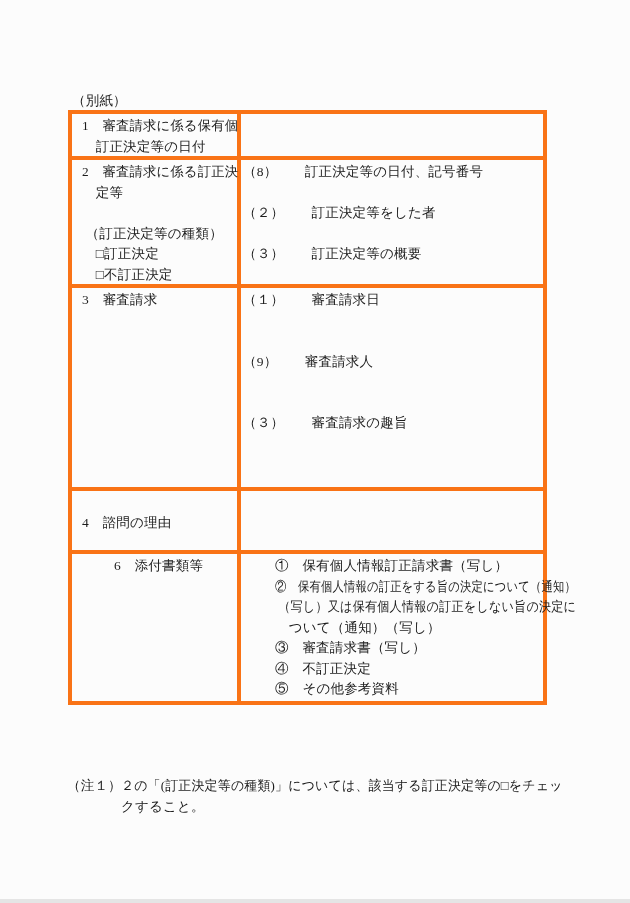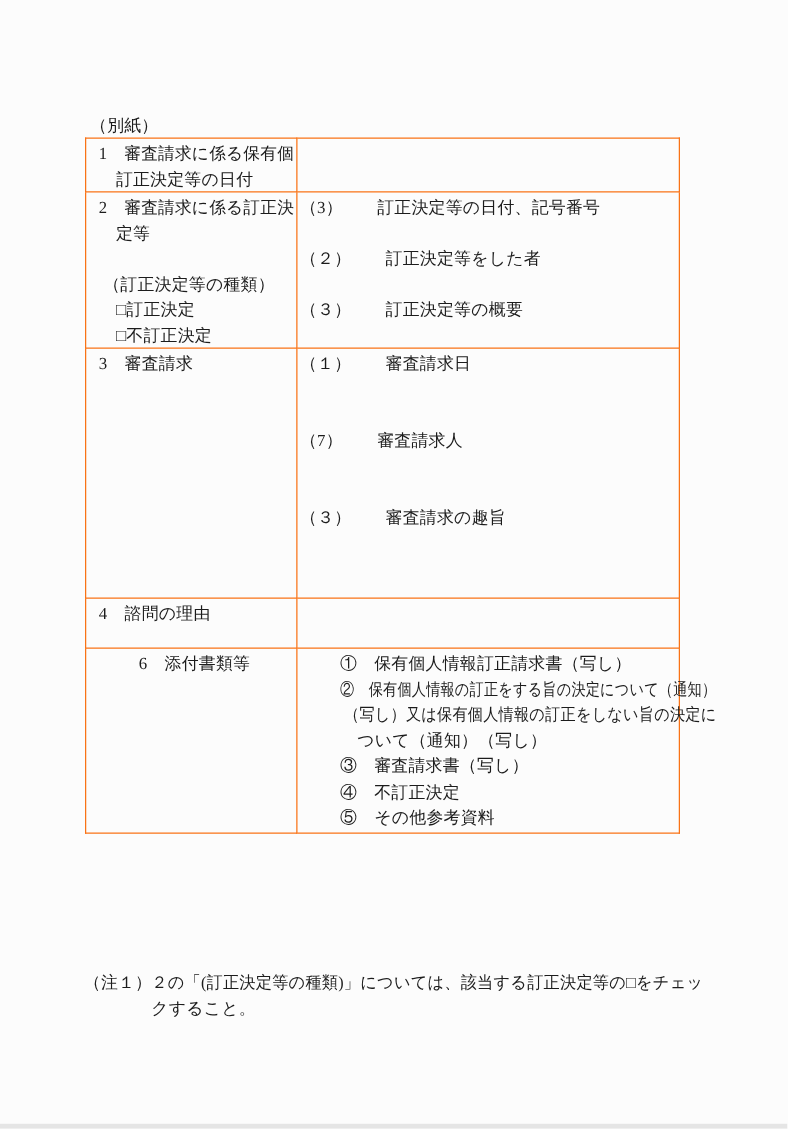--- a/index.html
+++ b/index.html
@@ -12,27 +12,27 @@
   .tline{
     font-size:13.5px;line-height:20.5px;min-height:20.5px;
     white-space:pre;letter-spacing:0.2px;
   }
   .sheet-label{position:absolute;left:72px;top:91px;}
   table.form{
     position:absolute;left:68px;top:110px;width:475px;
     border-collapse:collapse;table-layout:fixed;
   }
   table.form td{
-    border:1px solid #f97316;vertical-align:top;
+    border:4px solid #f97316;vertical-align:top;
     padding:2px 2px 0 10px;
   }
   table.form td.vcell{padding-left:2px;}
   .cellbox{overflow:visible;}
   .rh1{height:40px;} .rh2{height:122px;} .rh3{height:197px;}
-  .rh4{height:37px;} .rh5{height:45px;} .rh6{height:145px;margin-left:32px;} .rh7{height:55px;}
+  .rh4{height:37px;margin-top:20px;} .rh5{height:45px;} .rh6{height:145px;margin-left:32px;} .rh7{height:55px;}
   .tight .tline{line-height:19.2px;min-height:19.2px;}
   .note{position:absolute;left:67px;top:776px;}
   .note-label{position:absolute;left:0;top:0;}
   .note-lines{margin-left:54px;width:442px;}
   .bottom-edge{position:absolute;left:0;top:899px;width:630px;height:4px;background:#e5e5e5;}
 </style>
 </head>
 <body>
 
 <div class="page">
@@ -64,41 +64,41 @@
             <div class="tline" style="transform-origin: 0px 50%; transform: scaleX(0.987342);">2　審査請求に係る訂正決</div>
             <div class="tline">　定等</div>
             <div class="tline"></div>
             <div class="tline"> （訂正決定等の種類）</div>
             <div class="tline">　□訂正決定</div>
             <div class="tline">　□不訂正決定</div>
           </div>
         </td>
         <td class="vcell">
           <div class="cellbox rh2">
-            <div class="tline">（3）　　訂正決定等の日付、記号番号</div>
+            <div class="tline">（8）　　訂正決定等の日付、記号番号</div>
             <div class="tline"></div>
             <div class="tline">（２）　　訂正決定等をした者</div>
             <div class="tline"></div>
             <div class="tline">（３）　　訂正決定等の概要</div>
           </div>
         </td>
       </tr>
 
       <tr>
         <td>
           <div class="cellbox rh3">
             <div class="tline">3　審査請求</div>
           </div>
         </td>
         <td class="vcell">
           <div class="cellbox rh3">
             <div class="tline">（１）　　審査請求日</div>
             <div class="tline"></div>
             <div class="tline"></div>
-            <div class="tline">（7）　　審査請求人</div>
+            <div class="tline">（9）　　審査請求人</div>
             <div class="tline"></div>
             <div class="tline"></div>
             <div class="tline">（３）　　審査請求の趣旨</div>
           </div>
         </td>
       </tr>
 
       <tr>
         <td>
           <div class="cellbox rh4">

